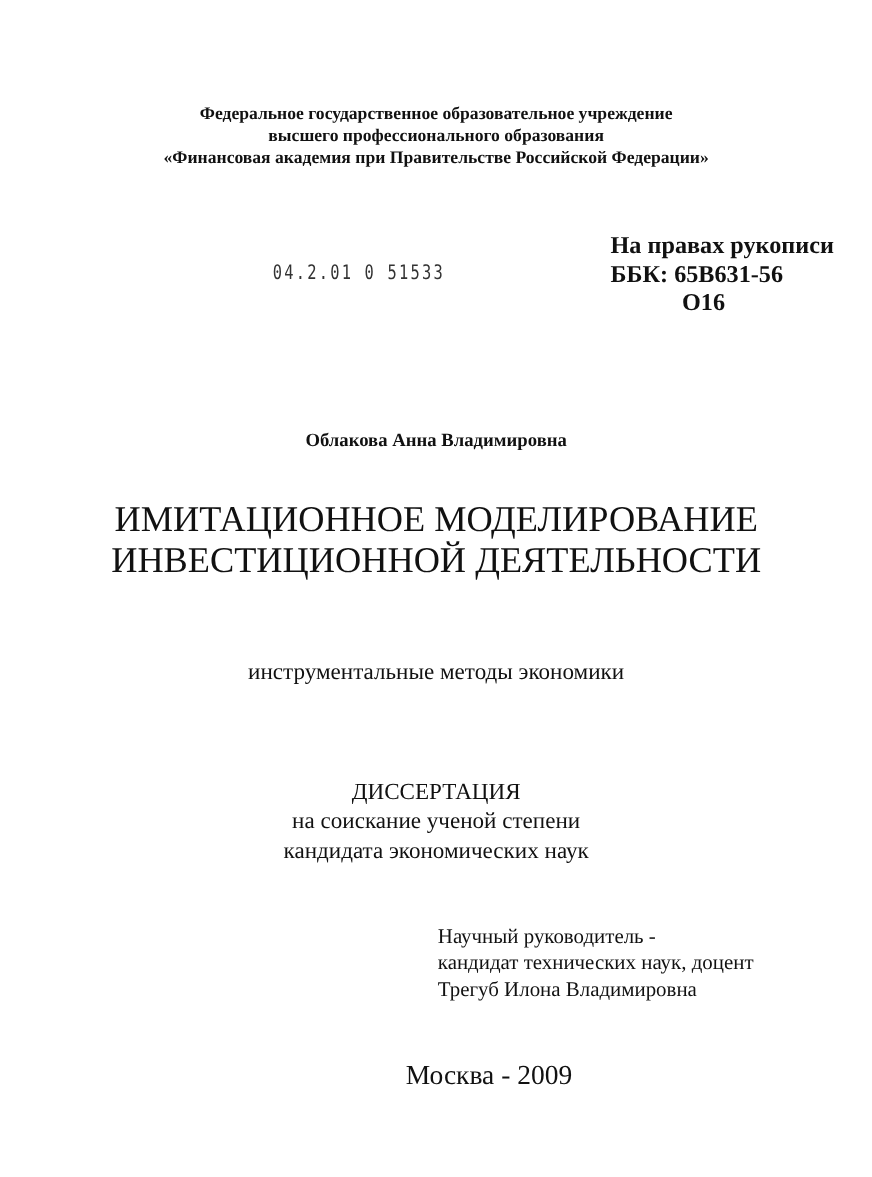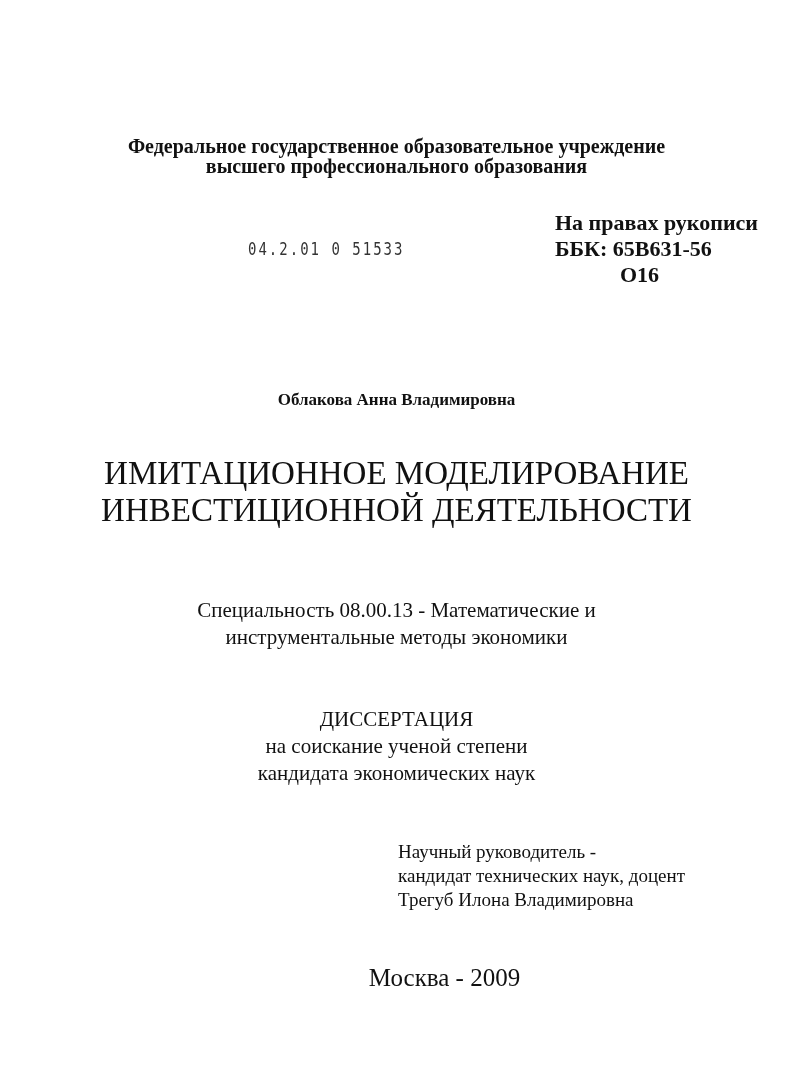--- a/index.html
+++ b/index.html
@@ -1,54 +1,54 @@
 <!DOCTYPE html>
 <html><head>
 <meta charset="utf-8">
 <style>
   html, body { margin:0; padding:0; background:#ffffff; }
   body { width:793px; height:1070px; position:relative; overflow:hidden; color:#111; font-family:"Liberation Serif", serif; }
   .abs { position:absolute; }
   .center { left:0; width:793px; text-align:center; }
-  .inst { font-weight:bold; font-size:20px; line-height:20px;margin-top:42px; }
+  .inst { font-weight:bold; font-size:16px; line-height:20px; }
   .right-block { left:513px; font-weight:bold; font-size:22px; line-height:26px; }
   .stamp { font-family:"DejaVu Sans Mono", monospace; font-size:14px; letter-spacing:2px; color:#333; transform:scaleY(1.3); }
   .author { font-weight:bold; font-size:17px;margin-top:44px; }
   .title { font-size:33px; line-height:37px; }
   .spec { font-size:21px; line-height:27px; }
   .diss { font-size:21px; line-height:27px; }
   .sup { left:398px; font-size:19px; line-height:24px; }
   .city { font-size:25px;margin-left:48px; }
 </style>
 </head>
 <body>
 
 <div>
   <div class="abs center inst" style="top:94px;">
     <div>Федеральное государственное образовательное учреждение</div>
     <div>высшего профессионального образования</div>
+    <div>«Финансовая академия при Правительстве Российской Федерации»</div>
   </div>
 
   <div class="abs stamp" style="left:248px; top:240px;">04.2.01 0 51533</div>
 
   <div class="abs right-block" style="top:210px;margin-left:42px;">
     <div>На правах рукописи</div>
     <div>ББК: 65В631-56</div>
     <div style="padding-left:65px;">О16</div>
   </div>
 
   <div class="abs center author" style="top:346px;">Облакова Анна Владимировна</div>
 
   <div class="abs center title" style="top:426px;margin-top:29px;">
     <div>ИМИТАЦИОННОЕ МОДЕЛИРОВАНИЕ</div>
     <div>ИНВЕСТИЦИОННОЙ ДЕЯТЕЛЬНОСТИ</div>
   </div>
 
   <div class="abs center spec" style="top:597px;">
-    <div>Специальность 08.00.13 - Математические и</div>
     <div>инструментальные методы экономики</div>
   </div>
 
   <div class="abs center diss" style="top:706px;">
     <div>ДИССЕРТАЦИЯ</div>
     <div>на соискание ученой степени</div>
     <div>кандидата экономических наук</div>
   </div>
 
   <div class="abs sup" style="top:840px;">

